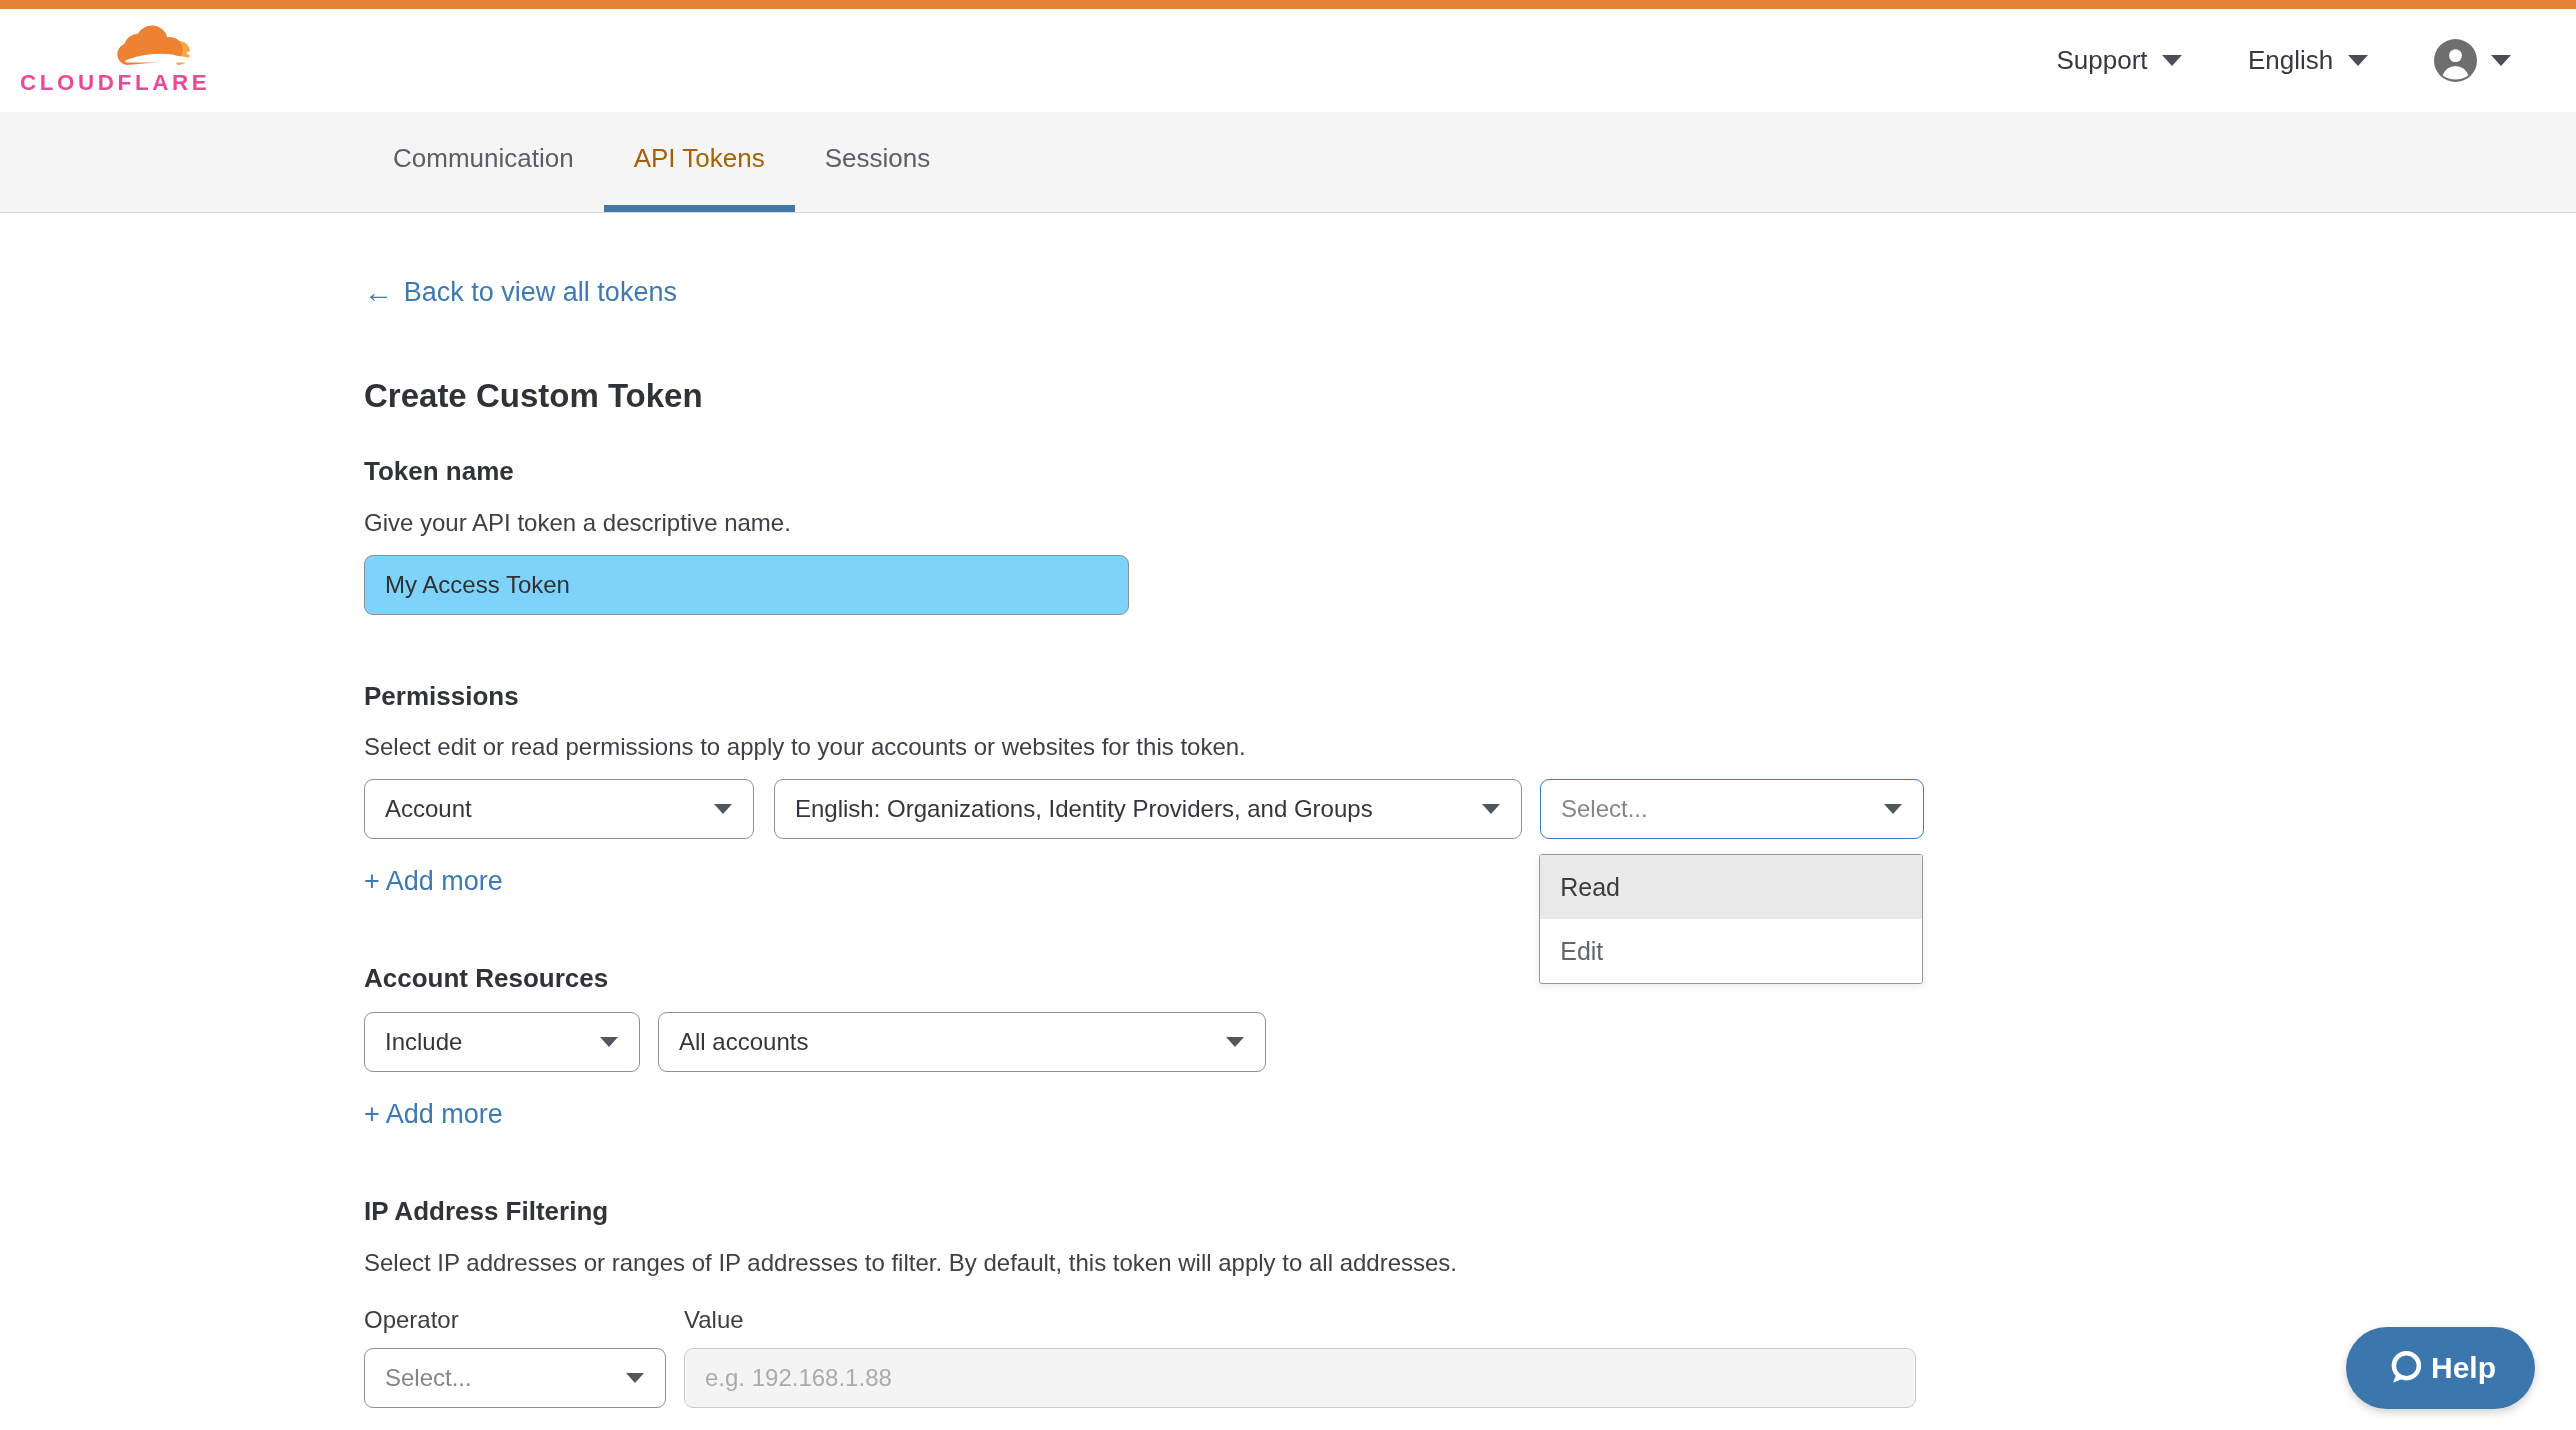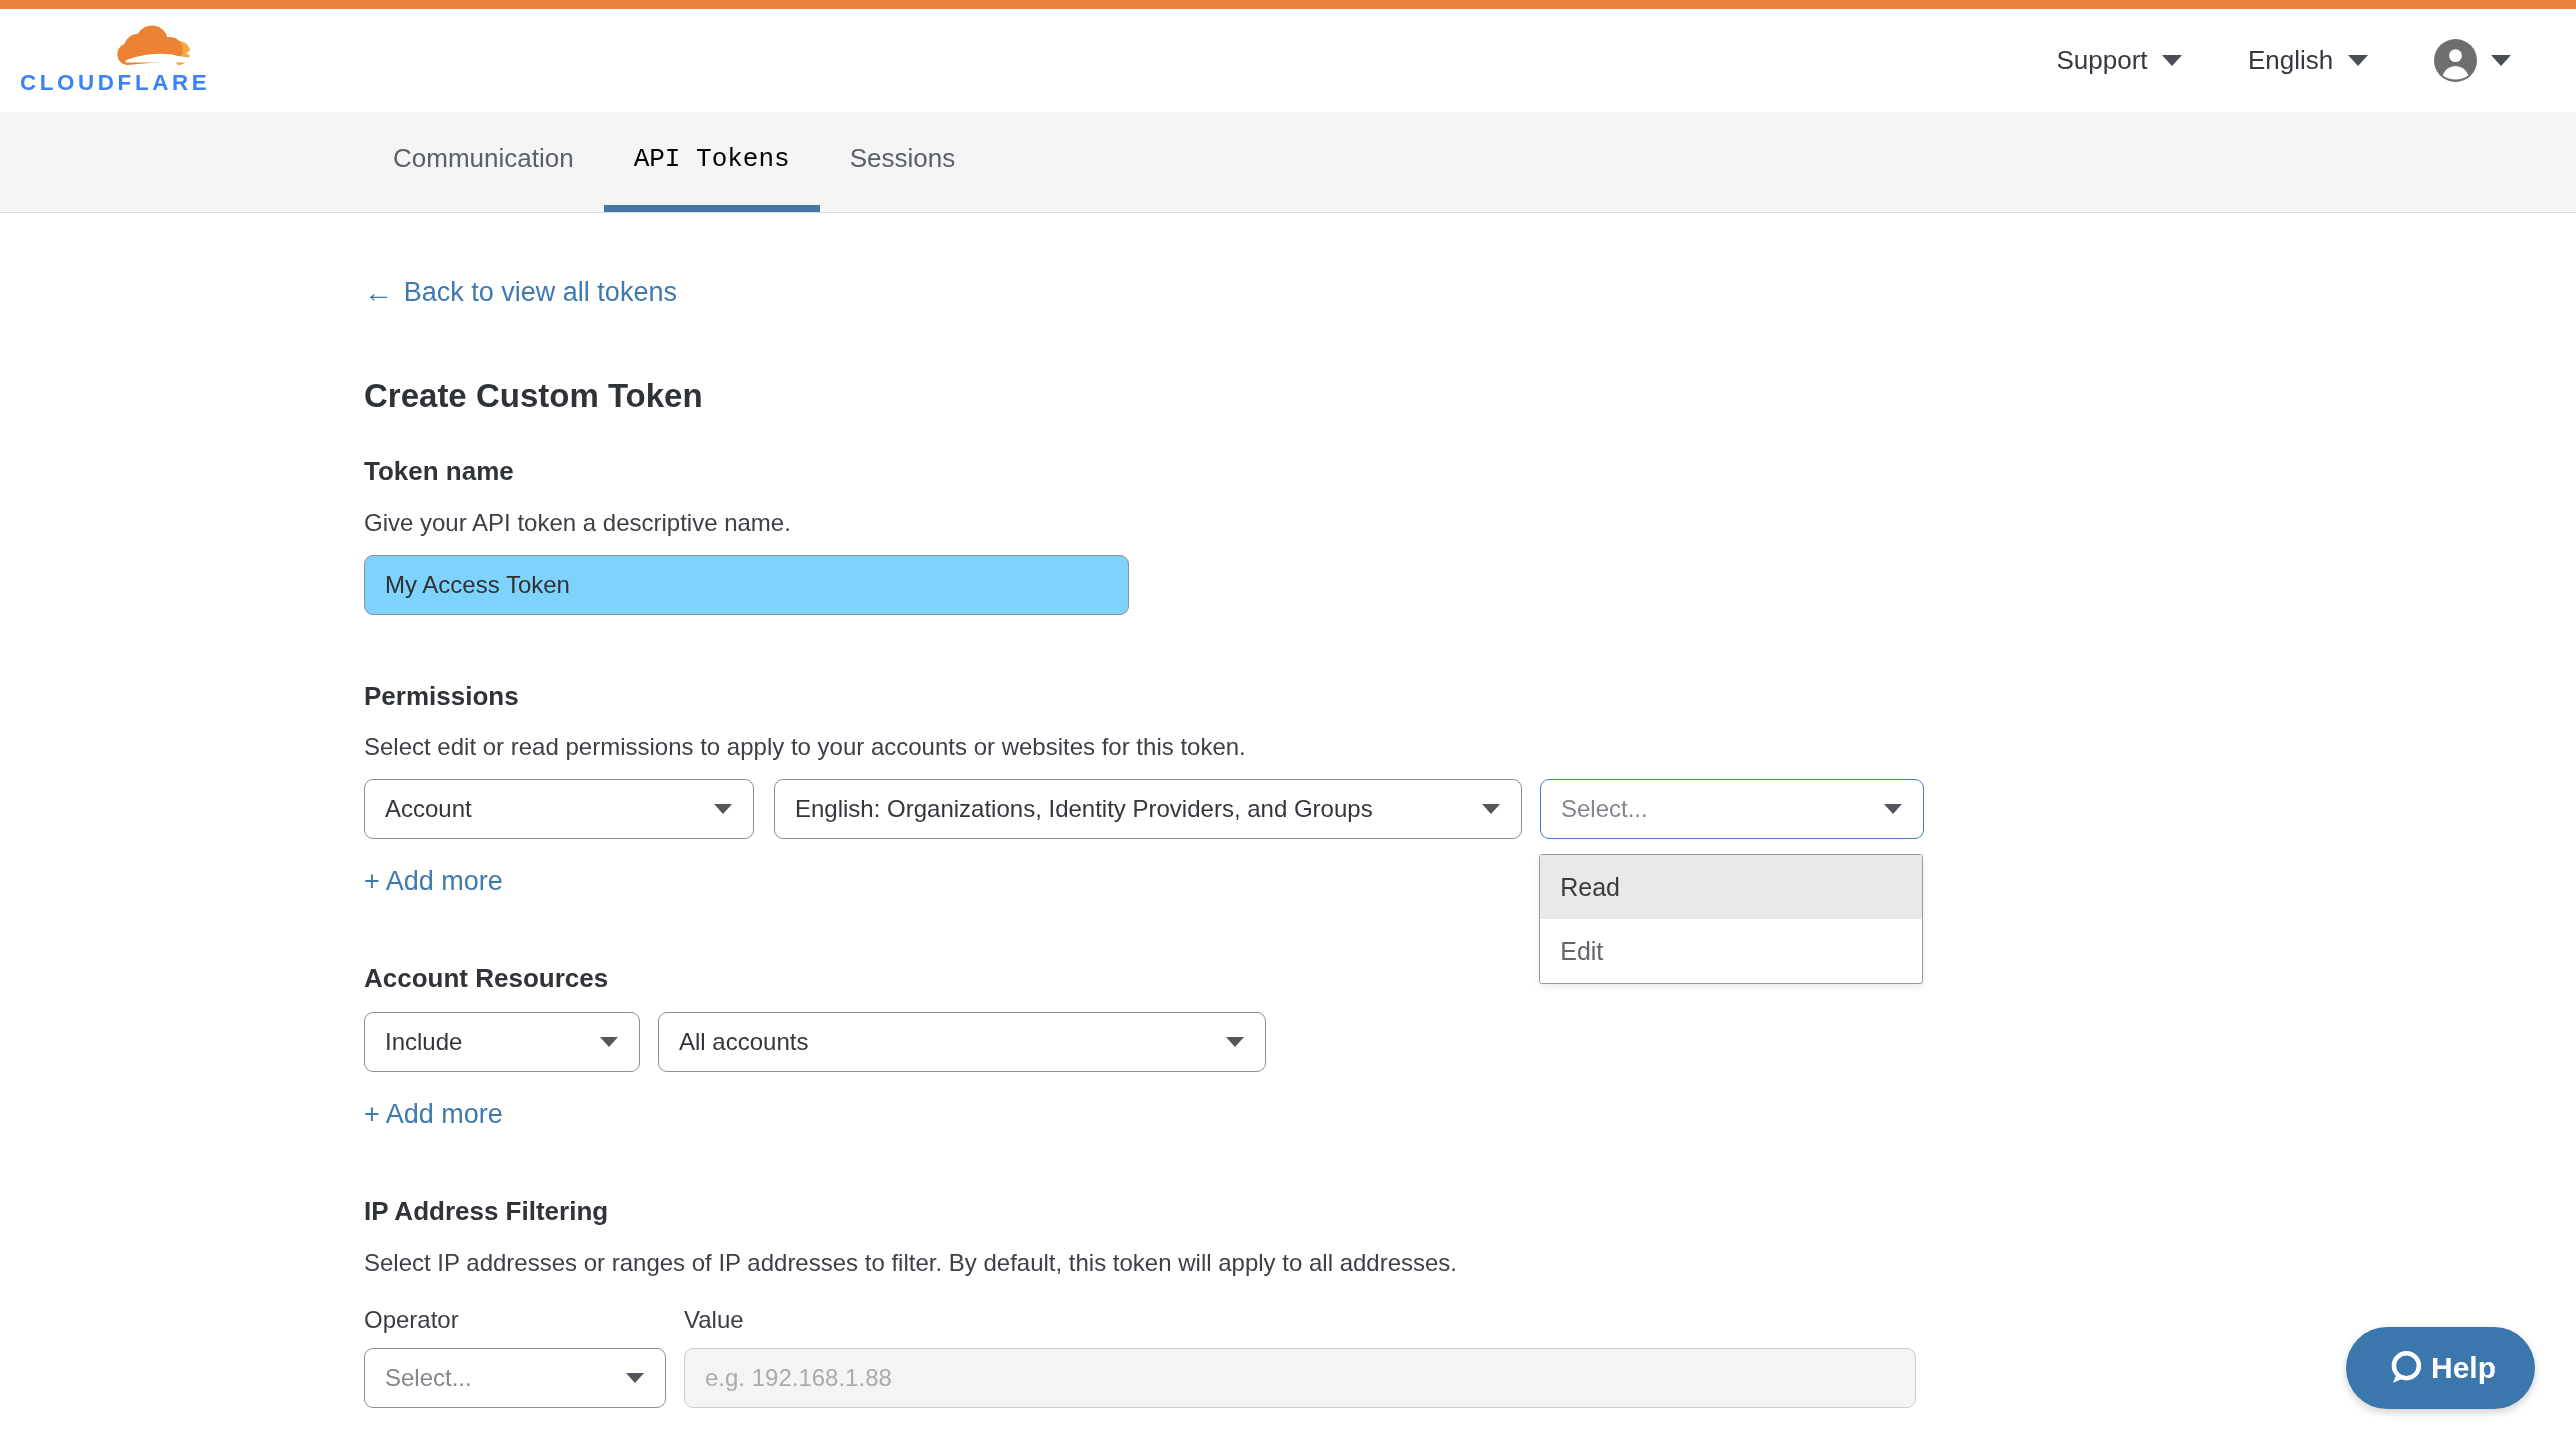--- a/index.html
+++ b/index.html
@@ -5,32 +5,32 @@
   * { margin:0; padding:0; box-sizing:border-box; }
   html,body { width:2576px; height:1431px; background:#fff; overflow:hidden;
     font-family:"Liberation Sans","DejaVu Sans",sans-serif; color:#36393f; }
 
   .topbar { height:9px; background:#E8813A; }
 
   header { height:103px; background:#fff; display:flex; align-items:center;
     justify-content:space-between; padding:0 65px 0 20px; }
   .logo { display:flex; flex-direction:column; align-items:flex-start; }
   .logo svg { width:93px; height:43px; margin-left:95px; }
-  .logo-text { font-size:22.4px; font-weight:bold; letter-spacing:3.6px; color:#3b82f6; margin-top:1.8px; }
+  .logo-text { font-size:22.4px; font-weight:bold; letter-spacing:3.6px; color:#ec4899; margin-top:1.8px; }
   .hdr-right { display:flex; align-items:center; gap:66px; }
   .hdr-item { display:flex; align-items:center; gap:14.4px; font-size:26px; color:#36393f; cursor:pointer; }
   .caret { width:0; height:0; border-left:10px solid transparent; border-right:10px solid transparent;
     border-top:11.7px solid #4b4f55; }
   .avatar { width:43px; height:43px; }
 
   .tabbar { height:101px; background:#F5F5F6; border-bottom:1.8px solid #D8D8D8;
     display:flex; align-items:stretch; padding-left:363px; }
   .tab { display:flex; align-items:center; padding:0 30px; font-size:26px; color:#5a6067;
     border-bottom:7.2px solid transparent; cursor:pointer; }
-  .tab.active { color:#000000; border-bottom-color:#4377A5;font-family:Liberation Mono, monospace; }
+  .tab.active { color:#a16207; border-bottom-color:#4377A5; }
 
   main { padding-left:364px; }
   .back { display:inline-flex; align-items:center; gap:10.8px; margin-top:63px;
     font-size:27px; color:#3E79B0; text-decoration:none; cursor:pointer; }
   .back-arrow { font-size:29px; }
 
   h1 { margin-top:68px; font-size:33px; font-weight:600; color:#2f3338; }
   h2 { font-size:26px; font-weight:600; color:#303439; }
   .desc { font-size:24px; color:#3d4147; margin-top:21.5px; }
 

